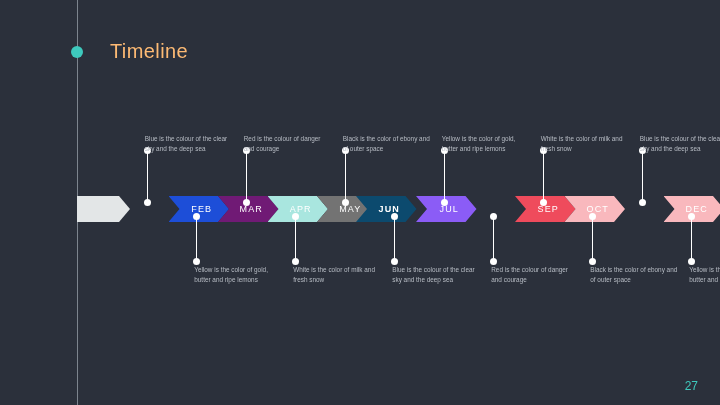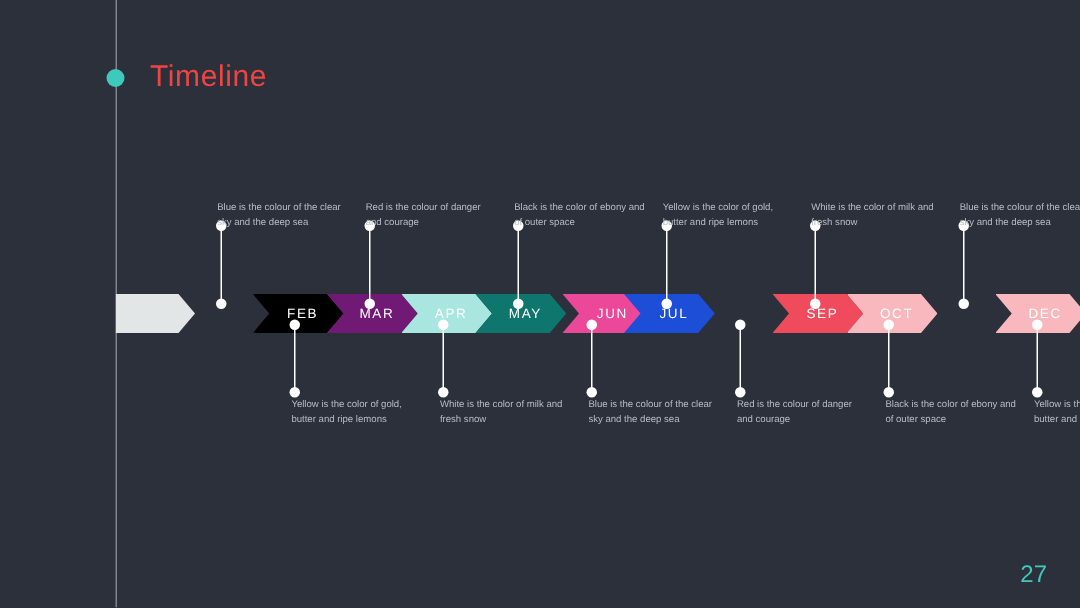--- a/index.html
+++ b/index.html
@@ -37,25 +37,25 @@
     position: absolute;
     left: 71px;
     top: 46px;
     width: 12px;
     height: 12px;
     border-radius: 50%;
     background: #3ec9bd;
   }
   .title {
     position: absolute;
-    left: 100px;
+    left: 110px;
     top: 40px;
     font-size: 20px;
     letter-spacing: .4px;
-    color: #ef4444;
+    color: #fdba74;
     white-space: nowrap;
   }
 
   
   .bar {
     position: absolute;
     left: 77px;
     top: 196px;
     width: 601px;
     height: 26px;
@@ -98,52 +98,52 @@
     width: 88px;
   }
   .note.up   { text-align: left; }
   .note.down { text-align: left; }
 
   
   .page-num {
     position: absolute;
     right: 22px;
     bottom: 12px;
-    font-size: 16px;
+    font-size: 12px;
     color: #3ec9bd;
   }
 </style>
 </head>
 <body>
 
 <div id="slide">
 
   <div class="guide-line"></div>
 
   <div class="title-dot"></div>
   <div class="title">Timeline</div>
 
   <div class="bar" id="bar">
       <div class="seg start-cap" style="left: 0px; width: 53px; clip-path: polygon(0px 0px, 42px 0px, 53px 50%, 42px 100%, 0px 100%);"></div>
-      <div class="seg" style="left: 91.5px; width: 60.5px; background: #000000; clip-path: polygon(0px 0px, 49.5px 0px, 60.5px 50%, 49.5px 100%, 0px 100%, 11px 50%);">
+      <div class="seg" style="left: 91.5px; width: 60.5px; background: #1d4ed8; clip-path: polygon(0px 0px, 49.5px 0px, 60.5px 50%, 49.5px 100%, 0px 100%, 11px 50%);">
         <span class="seg-label">FEB</span>
       </div>
       <div class="seg" style="left: 141px; width: 60.5px; background: #701a75; clip-path: polygon(0px 0px, 49.5px 0px, 60.5px 50%, 49.5px 100%, 0px 100%, 11px 50%);">
         <span class="seg-label">MAR</span>
       </div>
       <div class="seg" style="left: 190.5px; width: 60.5px; background: rgb(169, 230, 223); clip-path: polygon(0px 0px, 49.5px 0px, 60.5px 50%, 49.5px 100%, 0px 100%, 11px 50%);">
         <span class="seg-label">APR</span>
       </div>
-      <div class="seg" style="left: 240px; width: 60.5px; background: #0f766e; clip-path: polygon(0px 0px, 49.5px 0px, 60.5px 50%, 49.5px 100%, 0px 100%, 11px 50%);">
+      <div class="seg" style="left: 240px; width: 60.5px; background: #737373; clip-path: polygon(0px 0px, 49.5px 0px, 60.5px 50%, 49.5px 100%, 0px 100%, 11px 50%);">
         <span class="seg-label">MAY</span>
       </div>
-      <div class="seg" style="left: 298px; width: 60.5px; background: #ec4899; clip-path: polygon(0px 0px, 49.5px 0px, 60.5px 50%, 49.5px 100%, 0px 100%, 11px 50%);">
+      <div class="seg" style="left: 279px; width: 60.5px; background: #0c4a6e; clip-path: polygon(0px 0px, 49.5px 0px, 60.5px 50%, 49.5px 100%, 0px 100%, 11px 50%); font-weight: bold;">
         <span class="seg-label">JUN</span>
       </div>
-      <div class="seg" style="left: 339px; width: 60.5px; background: #1d4ed8; clip-path: polygon(0px 0px, 49.5px 0px, 60.5px 50%, 49.5px 100%, 0px 100%, 11px 50%);">
+      <div class="seg" style="left: 339px; width: 60.5px; background: #8b5cf6; clip-path: polygon(0px 0px, 49.5px 0px, 60.5px 50%, 49.5px 100%, 0px 100%, 11px 50%);">
         <span class="seg-label">JUL</span>
       </div>
       <div class="seg" style="left: 438px; width: 60.5px; background: rgb(239, 75, 92); clip-path: polygon(0px 0px, 49.5px 0px, 60.5px 50%, 49.5px 100%, 0px 100%, 11px 50%);">
         <span class="seg-label">SEP</span>
       </div>
       <div class="seg" style="left: 487.5px; width: 60.5px; background: rgb(249, 184, 189); clip-path: polygon(0px 0px, 49.5px 0px, 60.5px 50%, 49.5px 100%, 0px 100%, 11px 50%);">
         <span class="seg-label">OCT</span>
       </div>
       <div class="seg" style="left: 586.5px; width: 60.5px; background: rgb(249, 184, 189); clip-path: polygon(0px 0px, 49.5px 0px, 60.5px 50%, 49.5px 100%, 0px 100%, 11px 50%);">
         <span class="seg-label">DEC</span>

